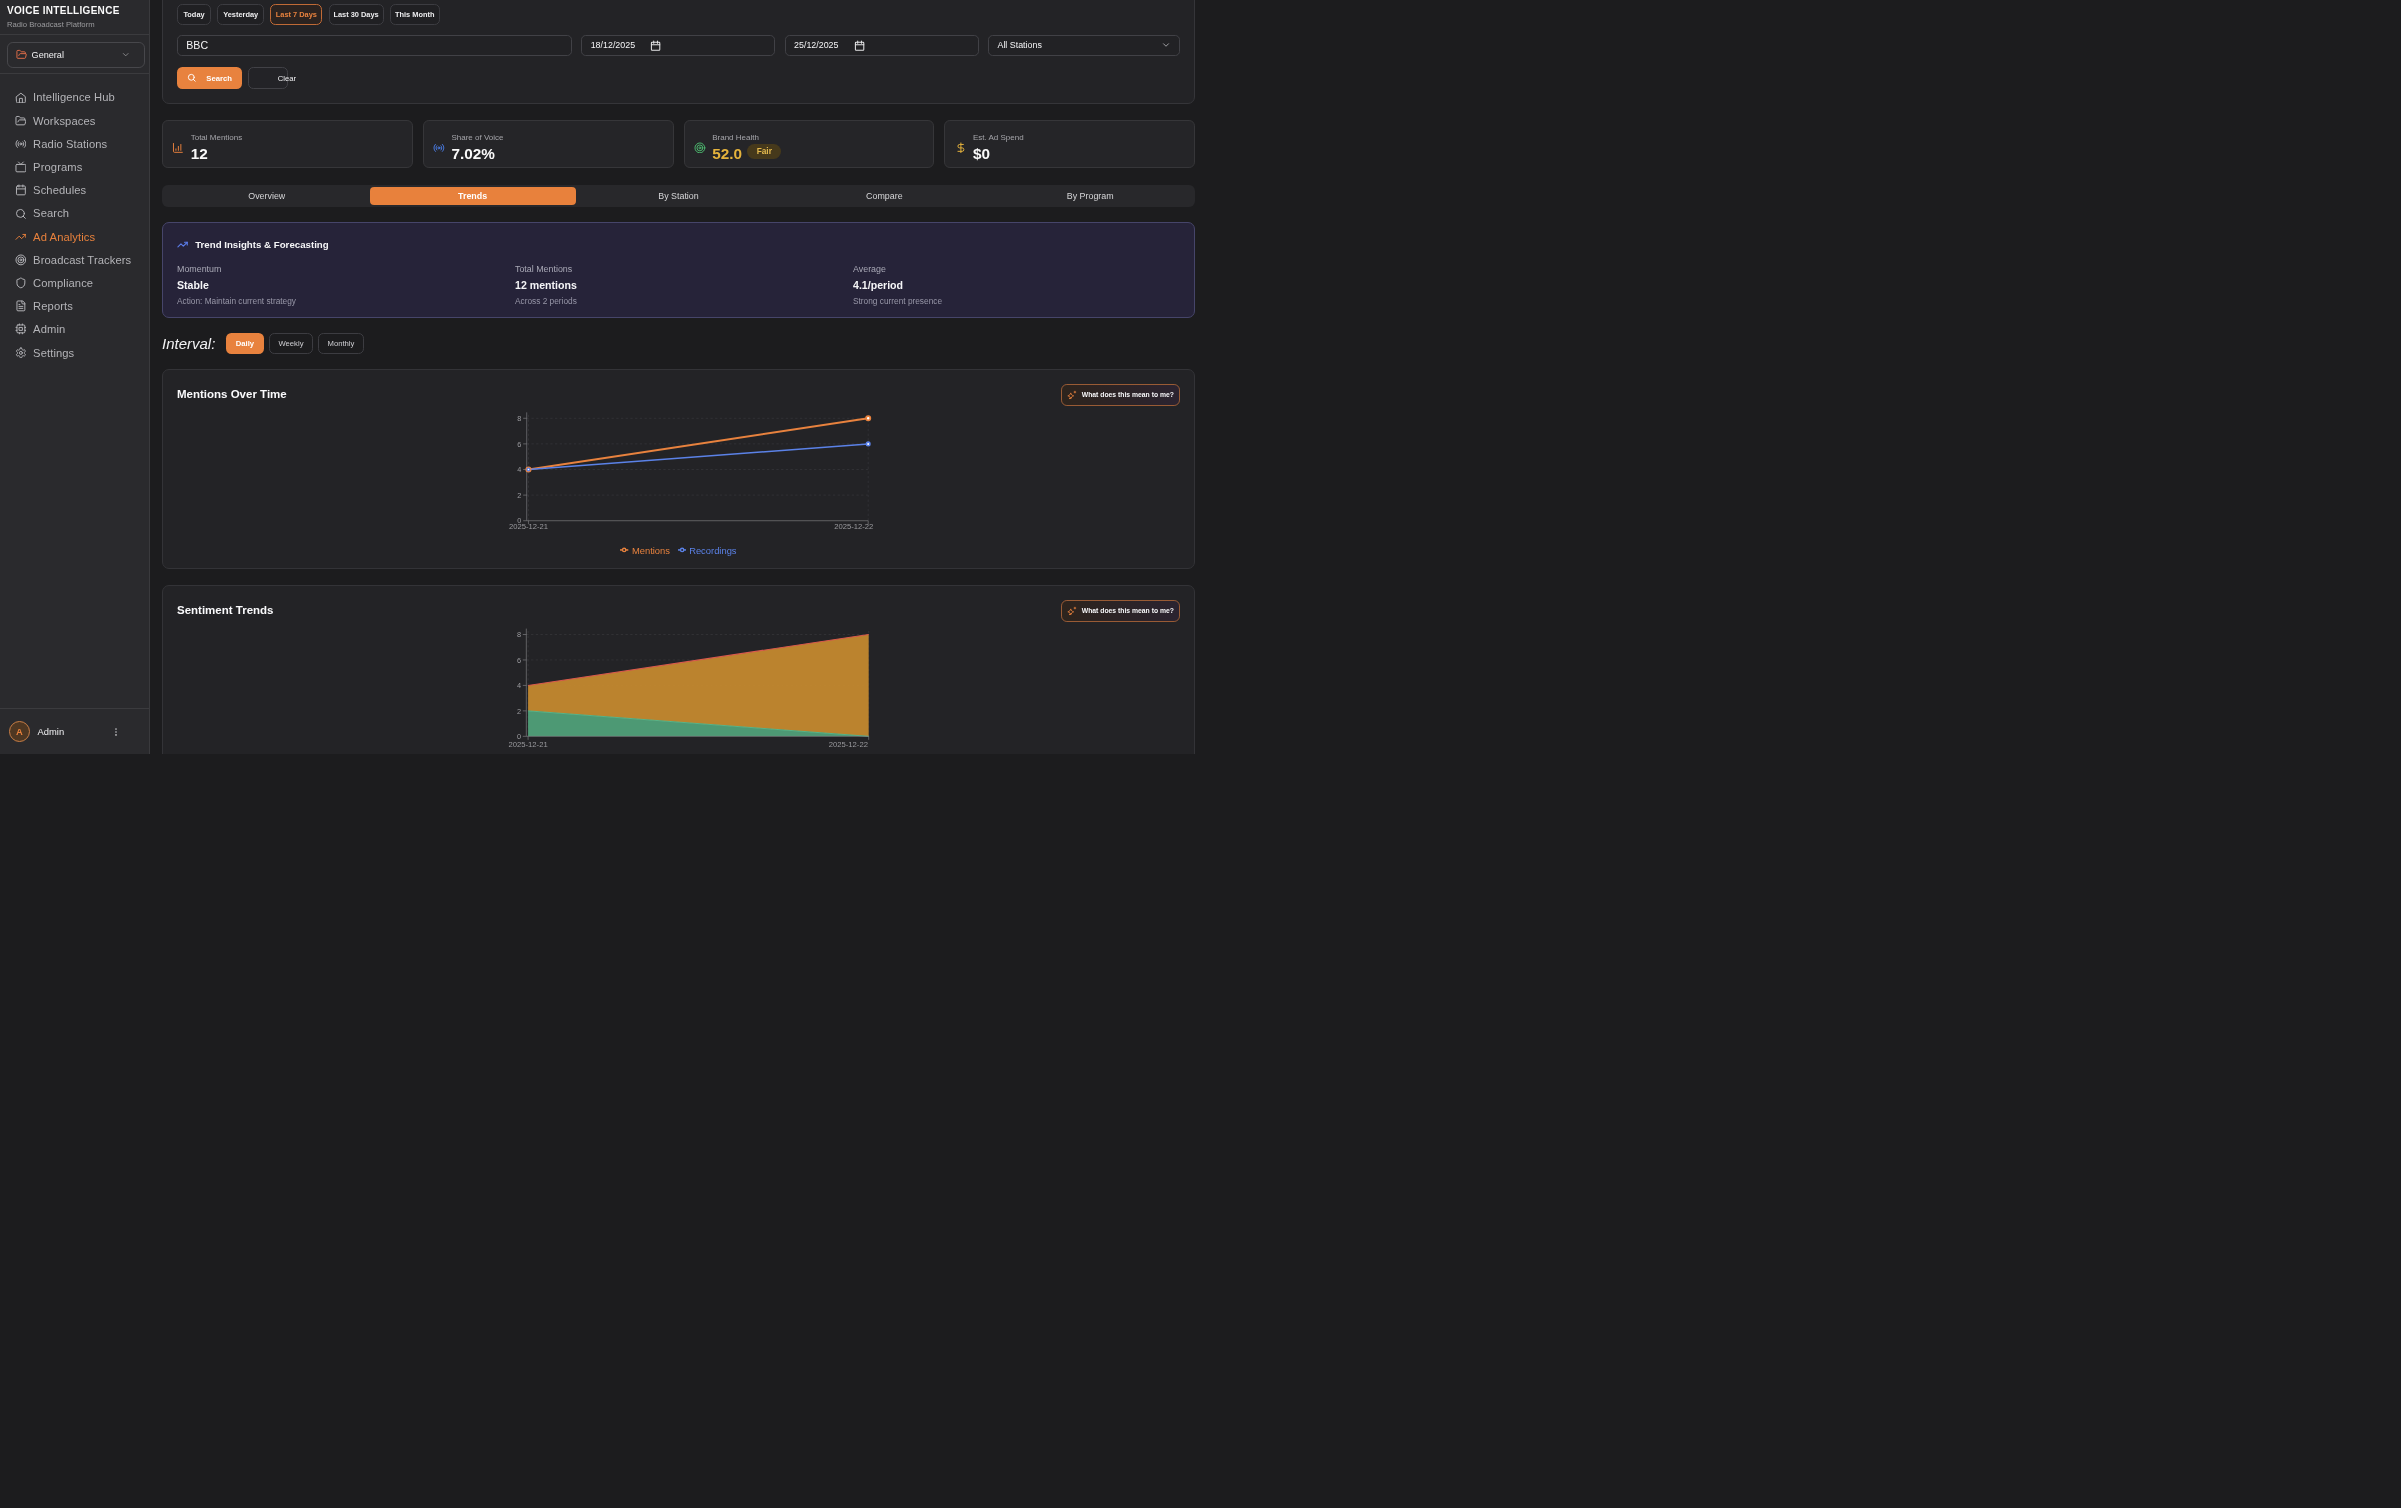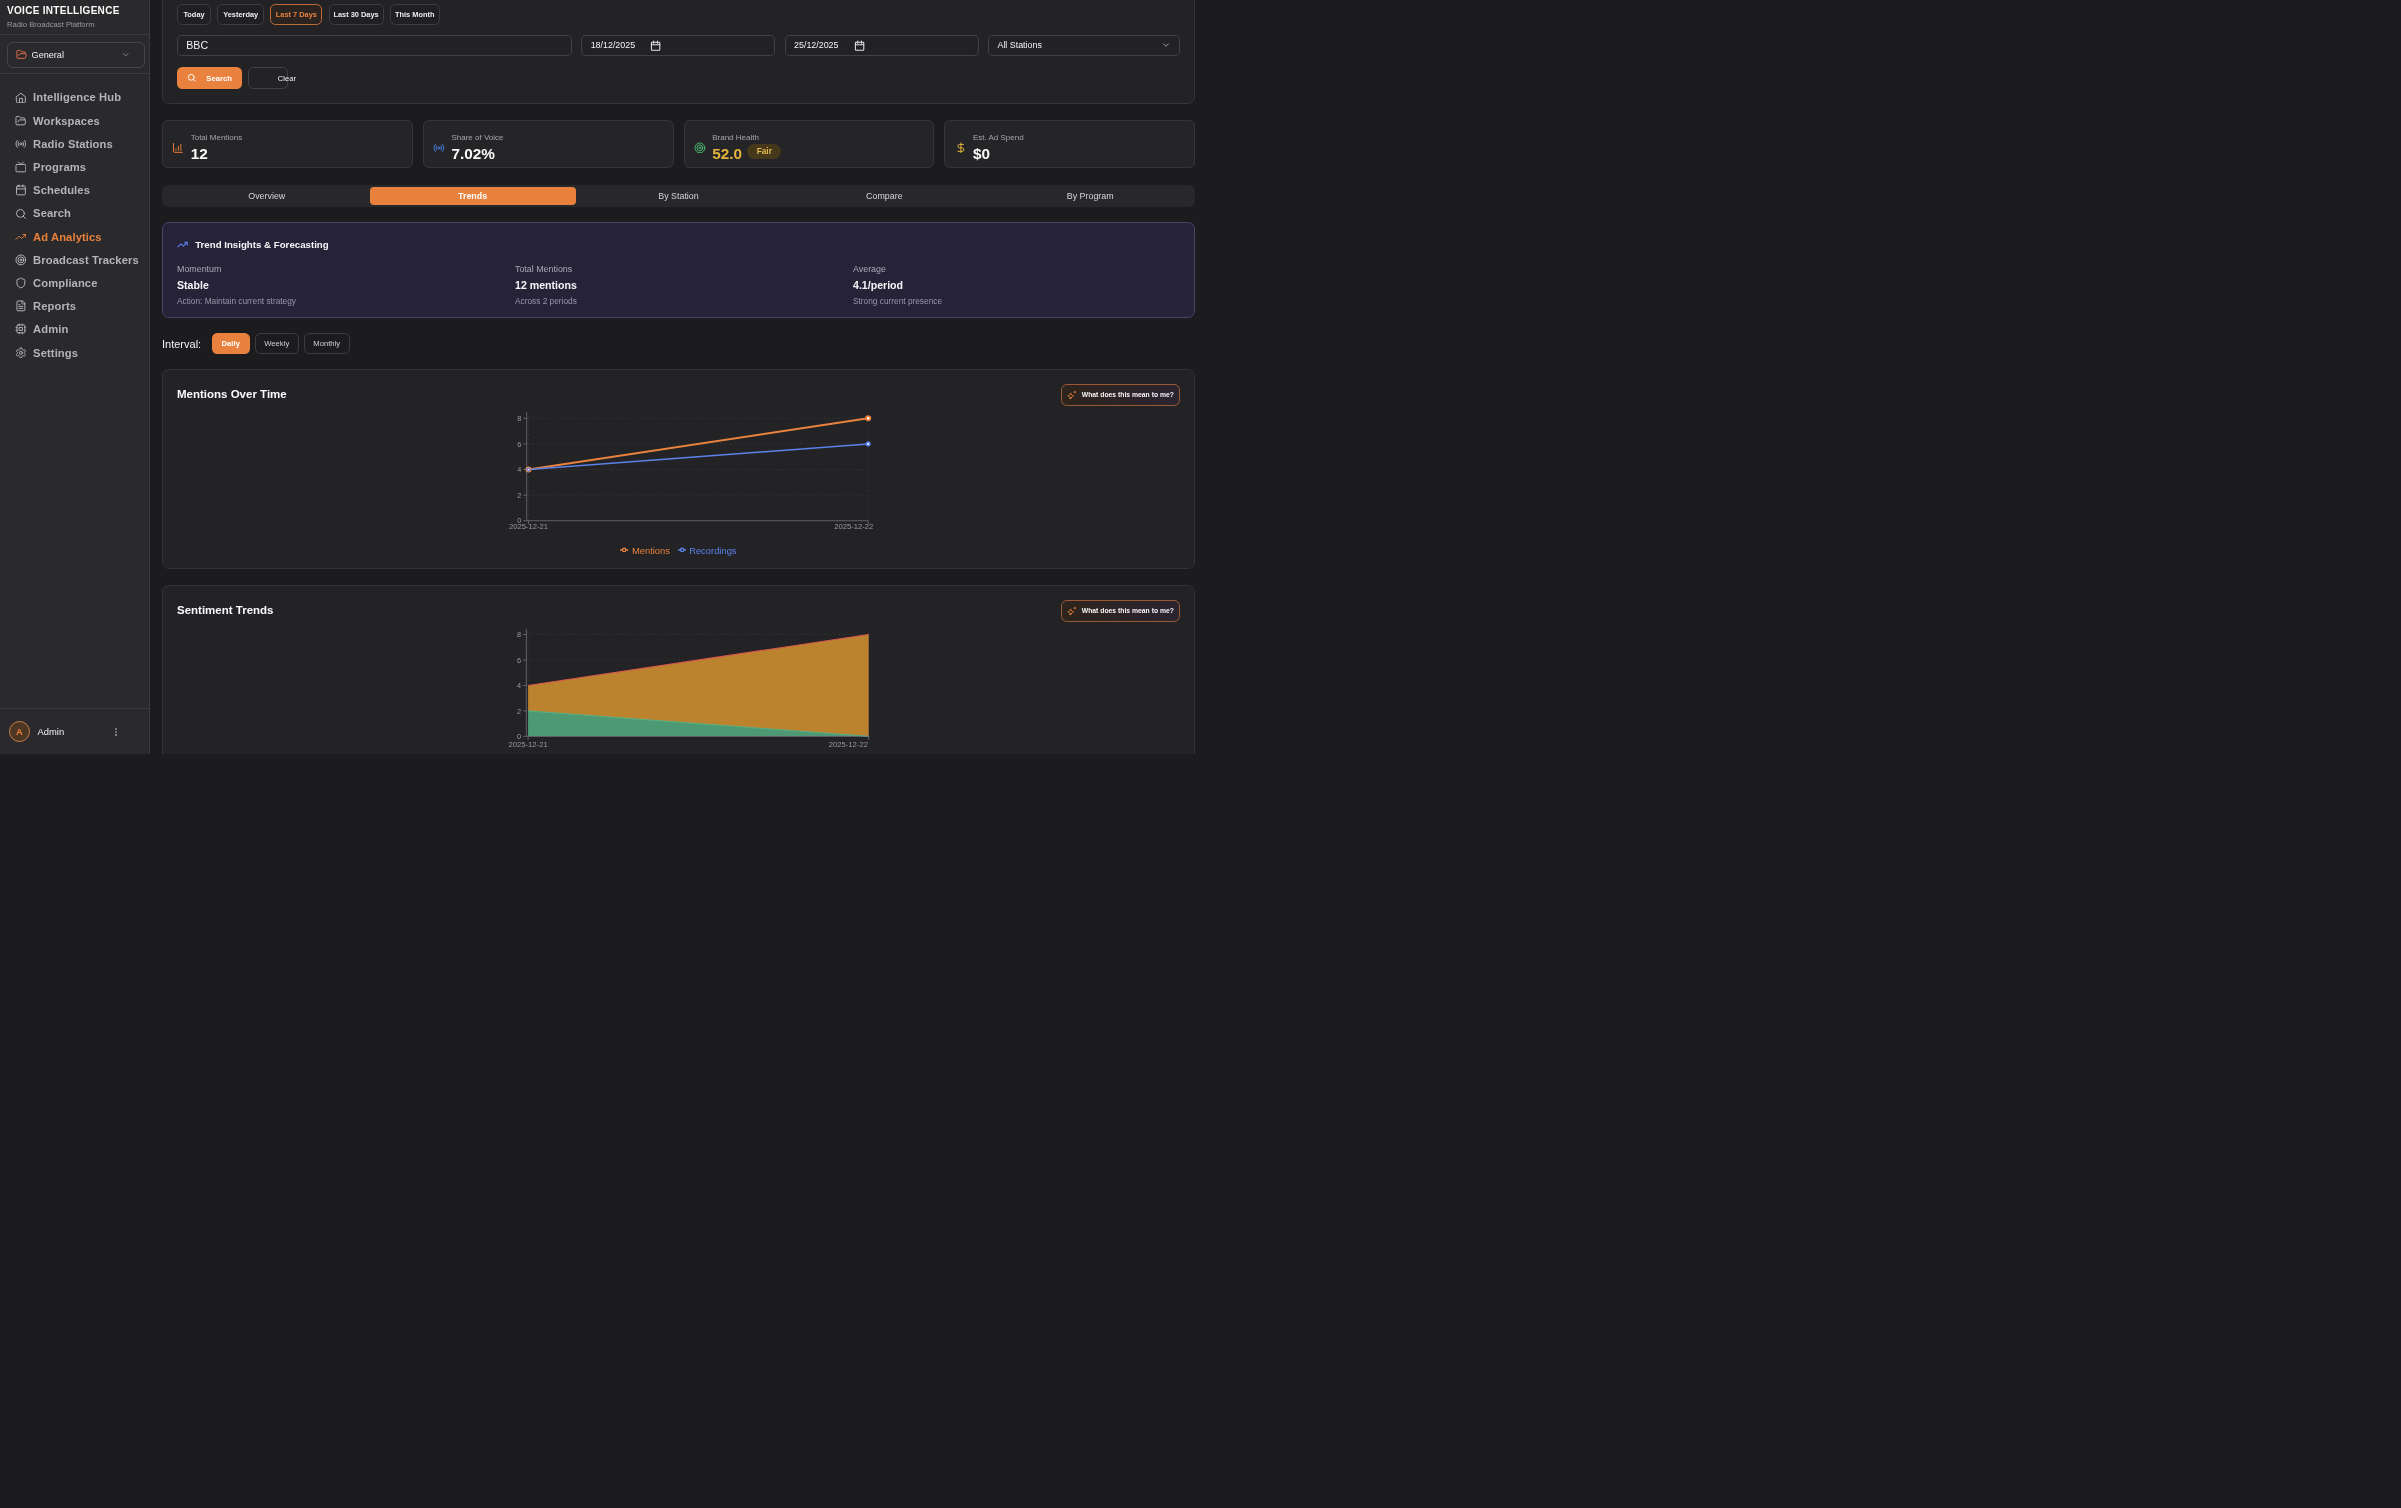--- a/index.html
+++ b/index.html
@@ -10,21 +10,21 @@
 #sidebar { position:fixed; left:0; top:0; width:150px; height:754px; background:#2a2a2d; border-right:0.6px solid #3a3a3d; }
 .logo { padding:5px 7px 0 7px; }
 .logo h1 { font-size:10px; font-weight:700; letter-spacing:0.3px; color:#fafafa; }
 .logo p { font-size:7.7px; color:#9b9b9e; margin-top:3.5px; }
 .sdiv { height:0.6px; background:#3b3b3e; }
 .sdiv1 { margin-top:5.3px; }
 .gbox-wrap { padding:7.7px 4.1px 5.3px 7px; }
 .gbox { height:26px; border:0.6px solid #47474b; border-radius:5.9px; display:flex; align-items:center; padding:0 14px 0 7.7px; }
 .gbox .glabel { font-size:9.1px; font-weight:500; color:#f0f0f2; margin-left:4.7px; flex:1; }
 .nav { padding-top:14px; }
-.nav-item { height:19px; margin-bottom:4.2px; display:flex; align-items:center; padding-left:14.5px; color:#b4b4b8;font-weight:bold; }
+.nav-item { height:19px; margin-bottom:4.2px; display:flex; align-items:center; padding-left:14.5px; color:#b4b4b8; }
 .nav-item svg { flex:0 0 auto; }
 .nav-item span { margin-left:6.8px; font-size:11.2px; letter-spacing:0.1px; }
 .nav-item.active { color:#e8813c; }
 #side-bottom { position:absolute; left:0; bottom:0; width:100%; }
 #side-bottom .sdiv { margin:0; }
 .admin-row { height:45px; display:flex; align-items:center; padding:0 28px 0 8.9px; margin-top:0.6px; }
 .avatar { width:21px; height:21px; border-radius:50%; background:#4e3722; border:0.6px solid #c97e45; color:#e8813c; font-weight:700; font-size:9.4px; display:flex; align-items:center; justify-content:center; }
 .admin-row .aname { margin-left:7.7px; font-size:9.4px; color:#f2f2f4; flex:1; }
 
 #main { margin-left:150px; padding:0 5.6px 0 12px; }
@@ -56,21 +56,21 @@
 
 .trend-card { margin-top:14.8px; background:#262339; border:0.6px solid #46456a; border-radius:7px; padding:14px; height:96px; }
 .trend-title { display:flex; align-items:center; gap:7px; margin-top:2.4px; }
 .trend-title span { font-size:9.7px; font-weight:700; color:#f5f5f7; }
 .trend-grid { display:grid; grid-template-columns:338px 338px 1fr; margin-top:13px; }
 .tg-label { font-size:8.9px; color:#a9a9b6; }
 .tg-value { font-size:10.6px; font-weight:700; color:#f5f5f7; margin-top:5.3px; }
 .tg-sub { font-size:8.3px; color:#9897a8; margin-top:5.3px; }
 
 .interval { display:flex; align-items:center; margin-top:15.3px; }
-.interval .ilabel { font-size:11px; color:#f2f2f4; margin-right:10.6px; }
+.interval .ilabel { font-size:15px; color:#f2f2f4; margin-right:10.6px;font-style:italic; }
 .ibtn { height:21px; display:inline-flex; align-items:center; justify-content:center; border-radius:5.3px; font-size:7.7px; margin-right:5px; }
 .ibtn.active { background:#e8823e; color:#fff; font-weight:600; }
 .ibtn.ghost { border:0.6px solid #3c3c41; color:#cfcfd3; background:transparent; }
 
 .ccard { margin-top:14.5px; background:#232326; border:0.6px solid #333337; border-radius:7px; position:relative; }
 .ccard .chead { display:flex; justify-content:space-between; align-items:flex-start; padding:14px 14px 0 14px; }
 .ccard .ctitle { font-size:11.5px; font-weight:700; color:#fafafc; padding-top:4.7px; }
 .mean-btn { width:119px; height:22.4px; border:0.6px solid #995b35; border-radius:5.9px; background:linear-gradient(90deg,#2d241d,#2b2330); display:flex; align-items:center; justify-content:center; gap:4.7px; color:#f7f7f9; font-size:6.8px; font-weight:700; white-space:nowrap; }
 #mentions-card { height:200px; margin-top:14.5px; }
 #sentiment-card { height:195px; margin-top:16px; }

